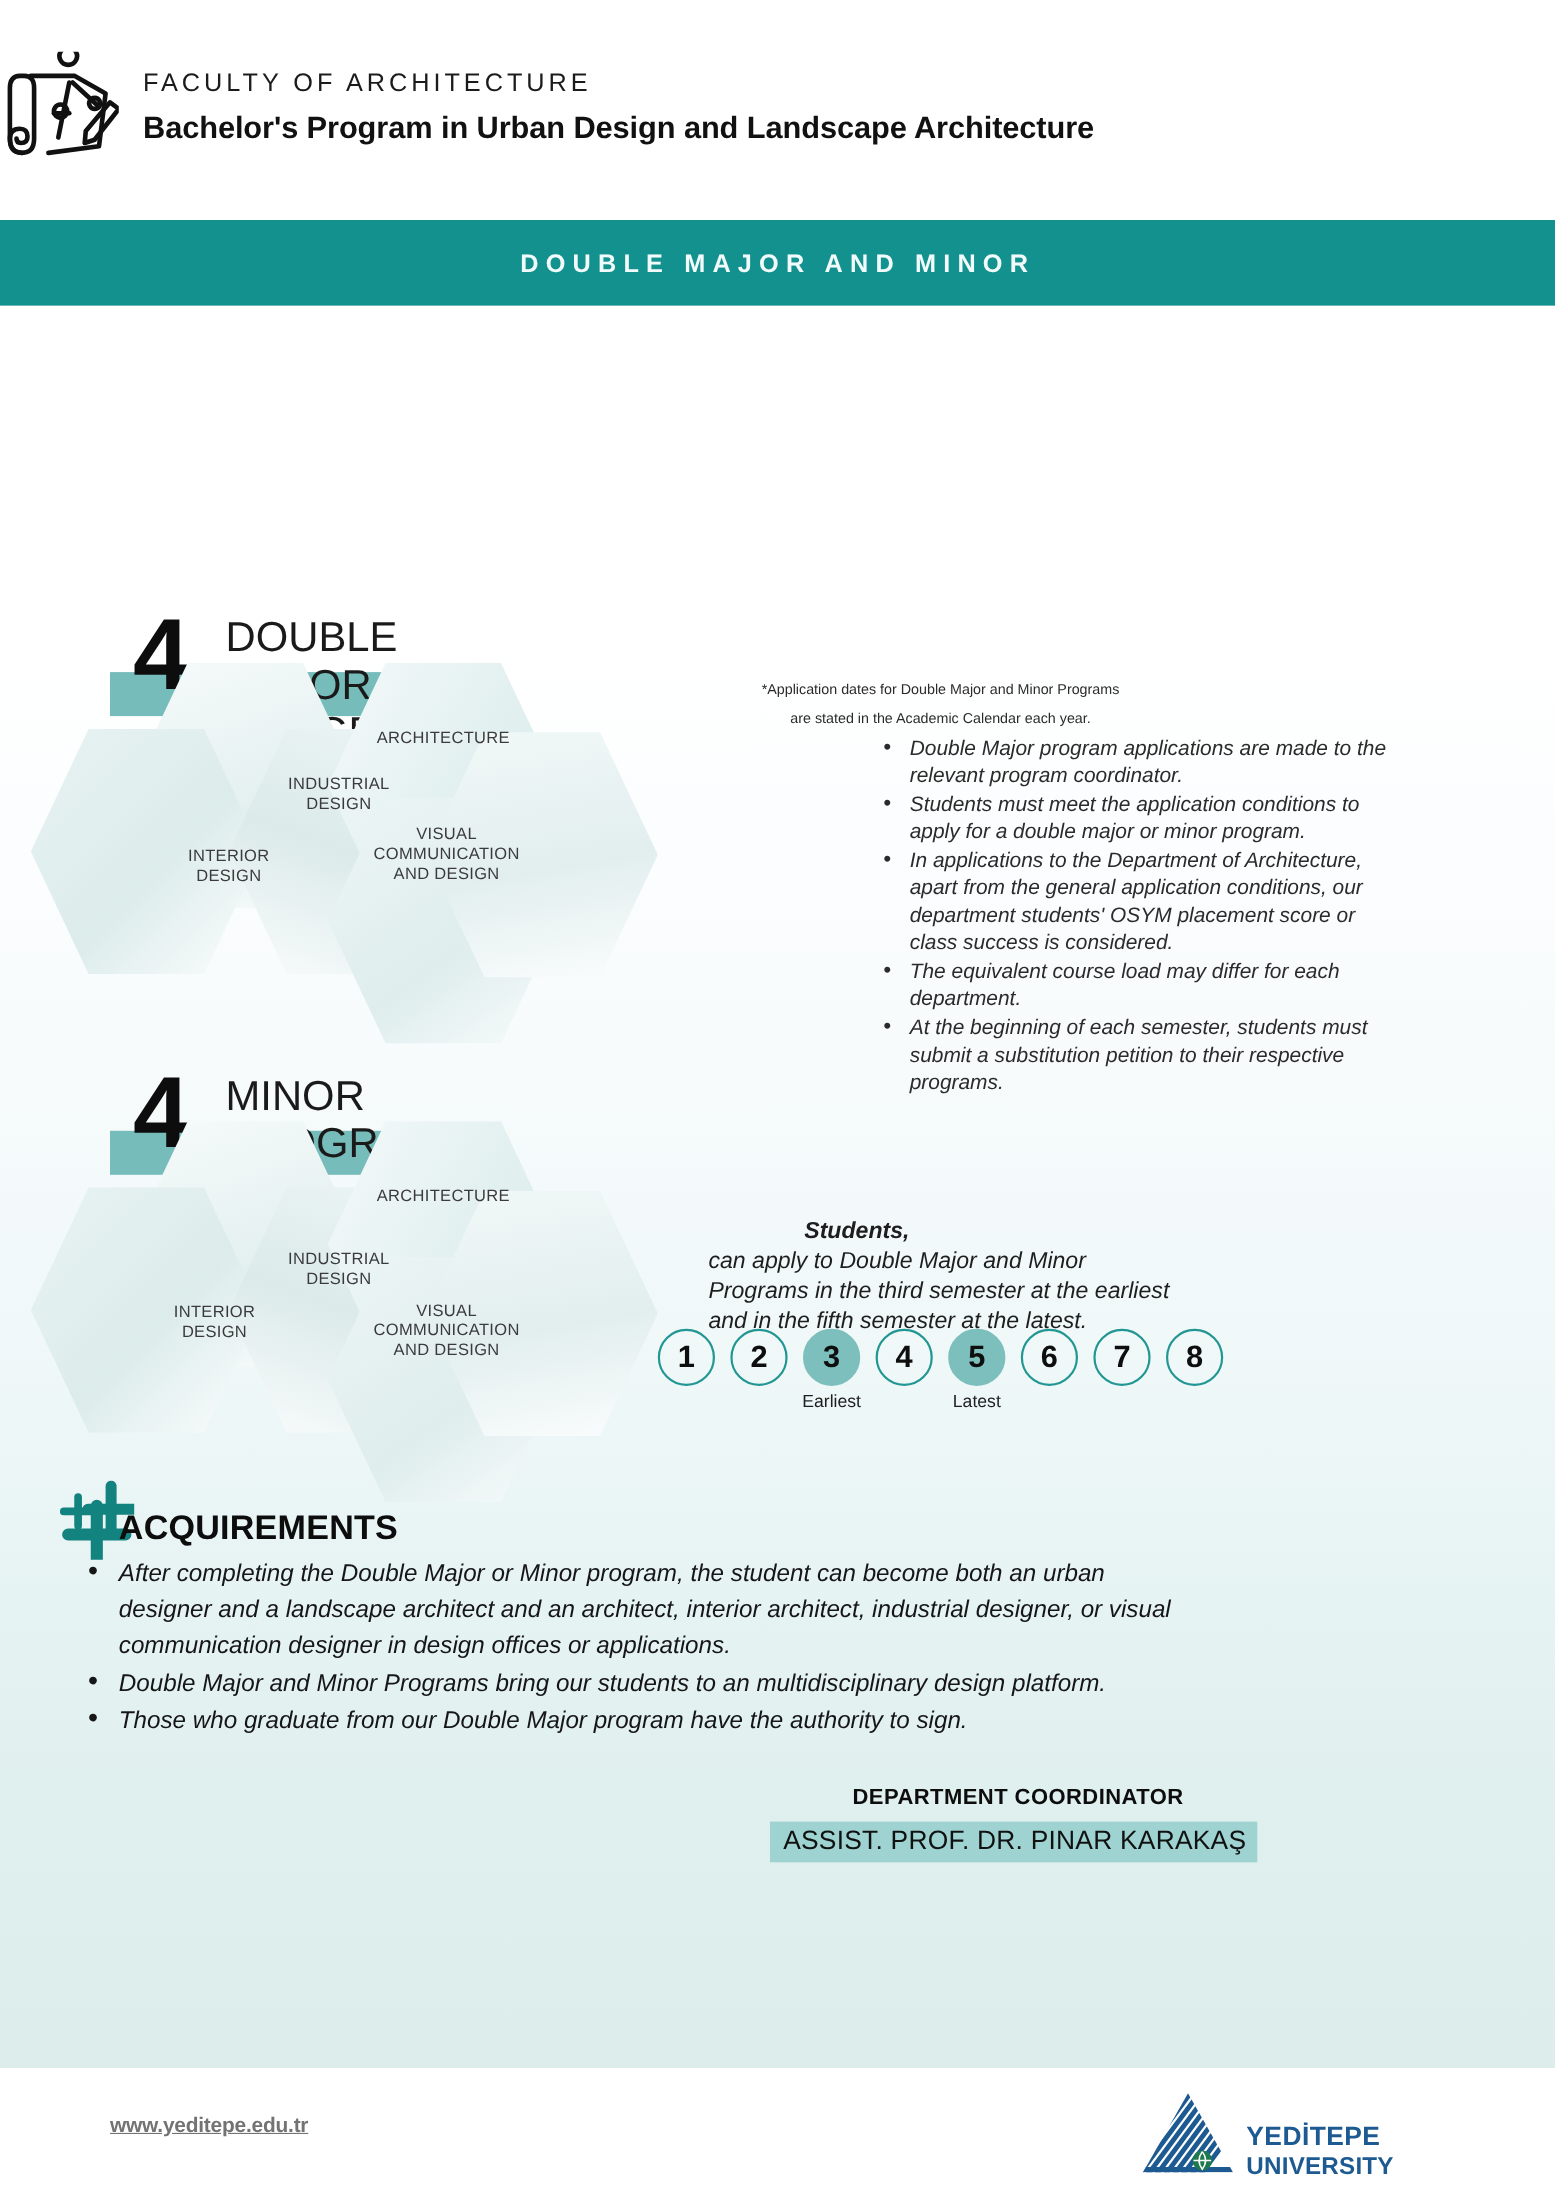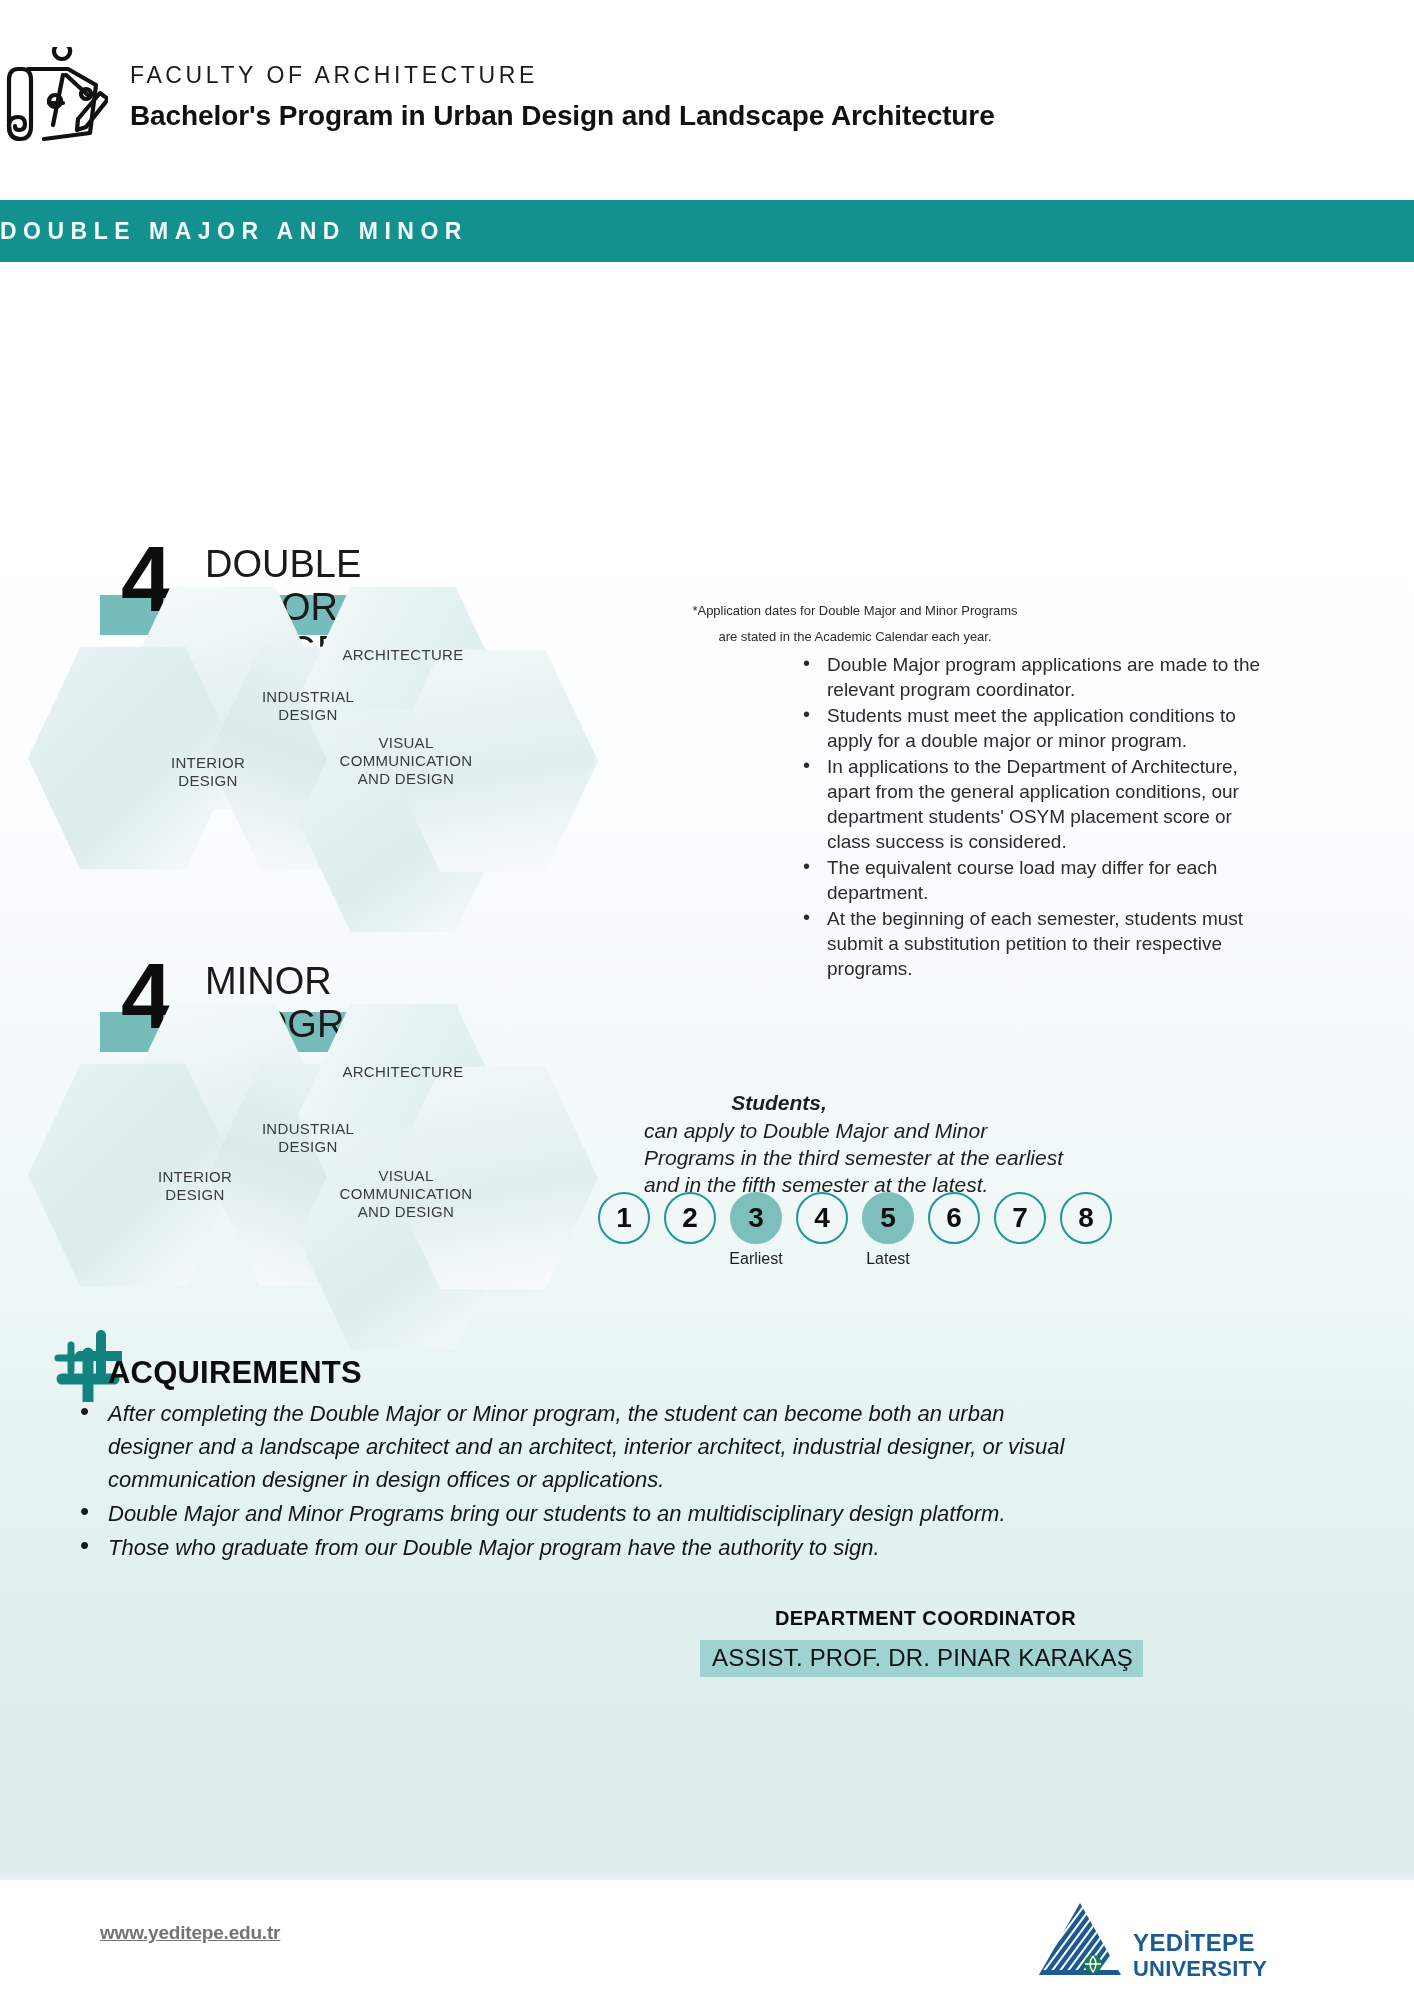--- a/index.html
+++ b/index.html
@@ -32,25 +32,25 @@
   }
   .program-line {
     font-size: 28px;
     font-weight: bold;
     color: #111111;
     letter-spacing: -0.1px;
   }
 
   
   .banner {
-    height: 62px;
+    height: 78px;
     background: #13918e;
     display: flex;
     align-items: center;
-    justify-content: flex-start;
+    justify-content: center;
   }
   .banner-title {
     color: #f2fbfb;
     font-size: 23px;
     font-weight: bold;
     letter-spacing: 6.5px;
   }
 
   
   .content {
@@ -120,20 +120,21 @@
     position: absolute;
     font-size: 13px;
     line-height: 26px;
     color: #2b2b2b;
     text-align: center;
     white-space: pre-line;
   }
   .bullets {
     position: absolute;
     list-style: none;
+    font-style: italic;
   }
   .bullets li {
     position: relative;
     font-size: 19px;
     line-height: 25px;
     color: #2b2b2b;
     padding-left: 27px;
     margin-bottom: 1px;
   }
   .bullets li::before {

